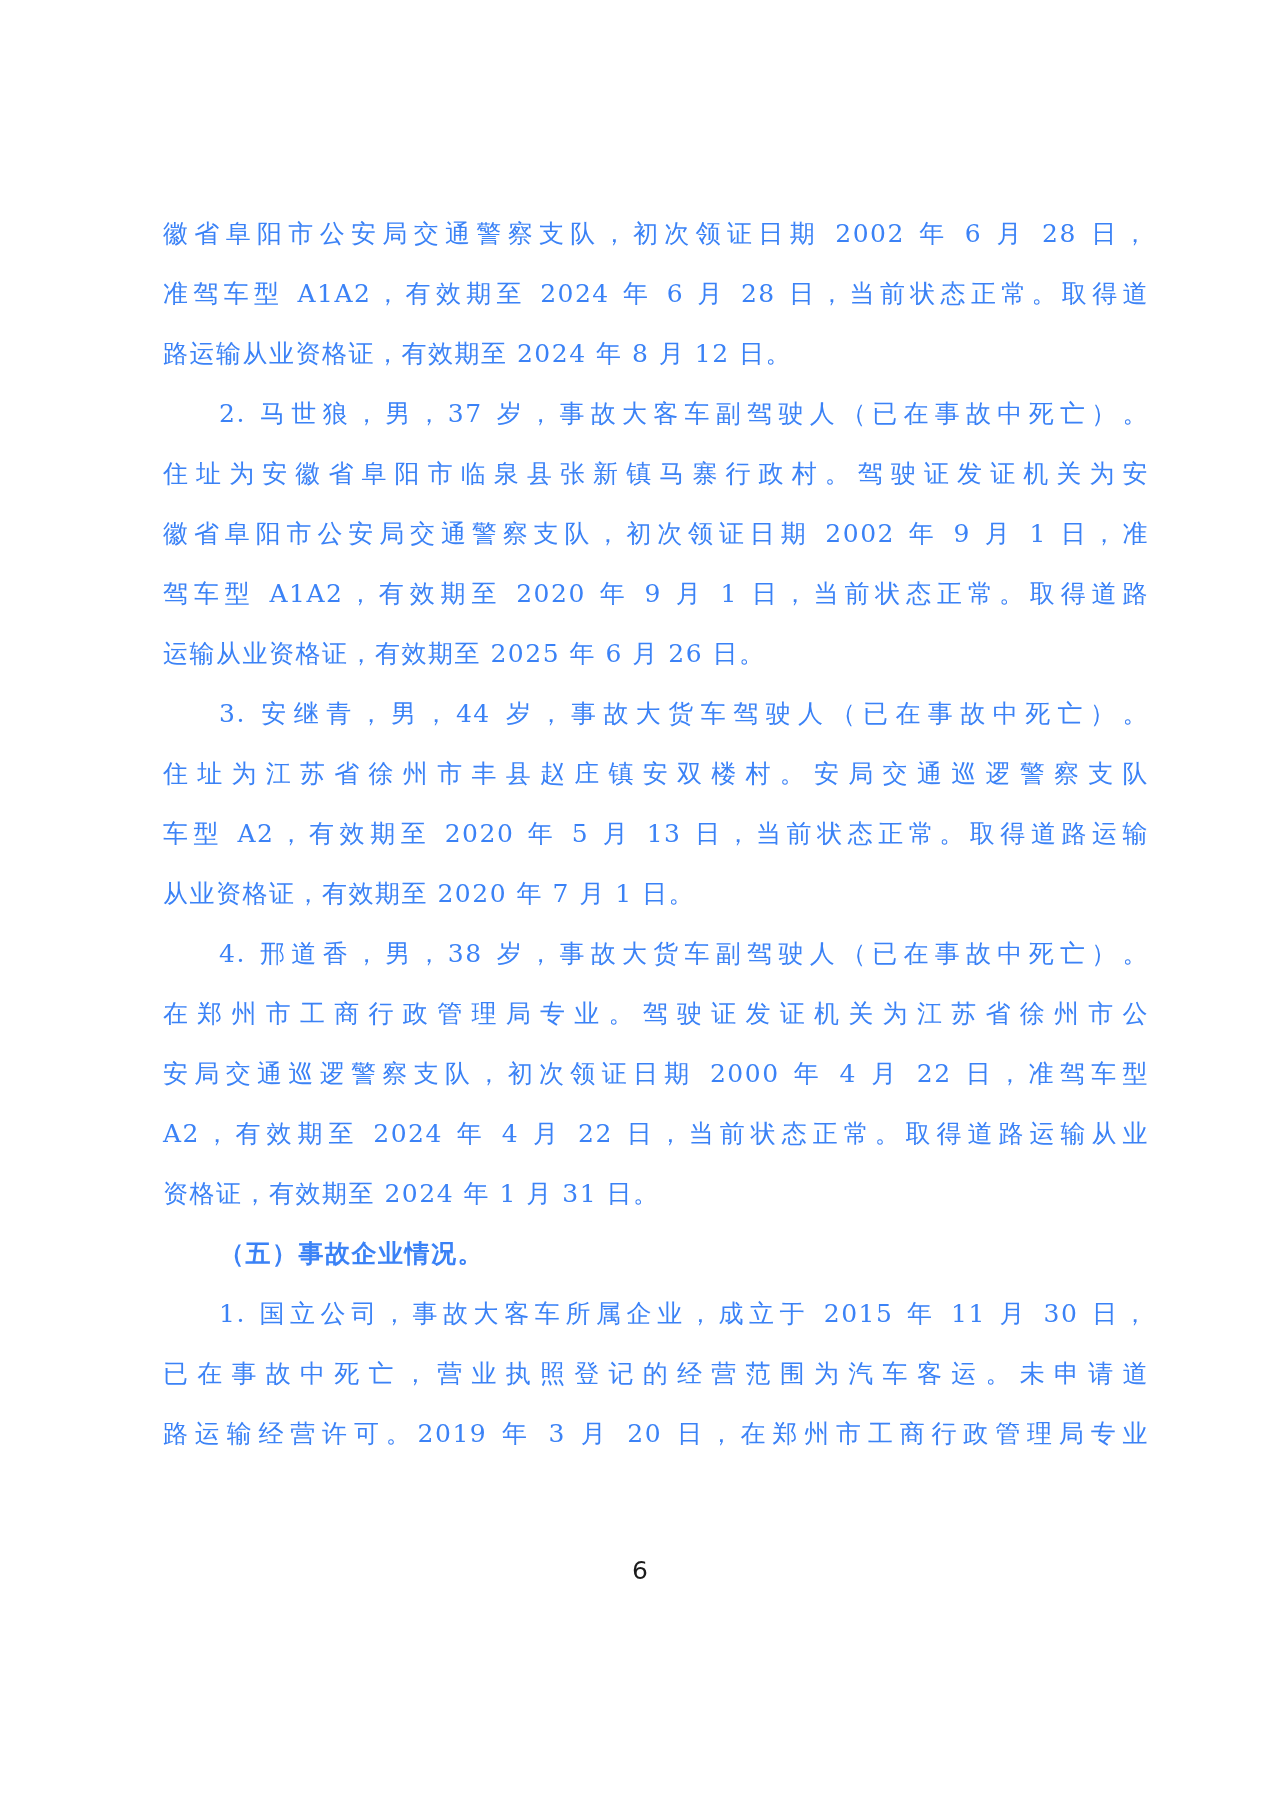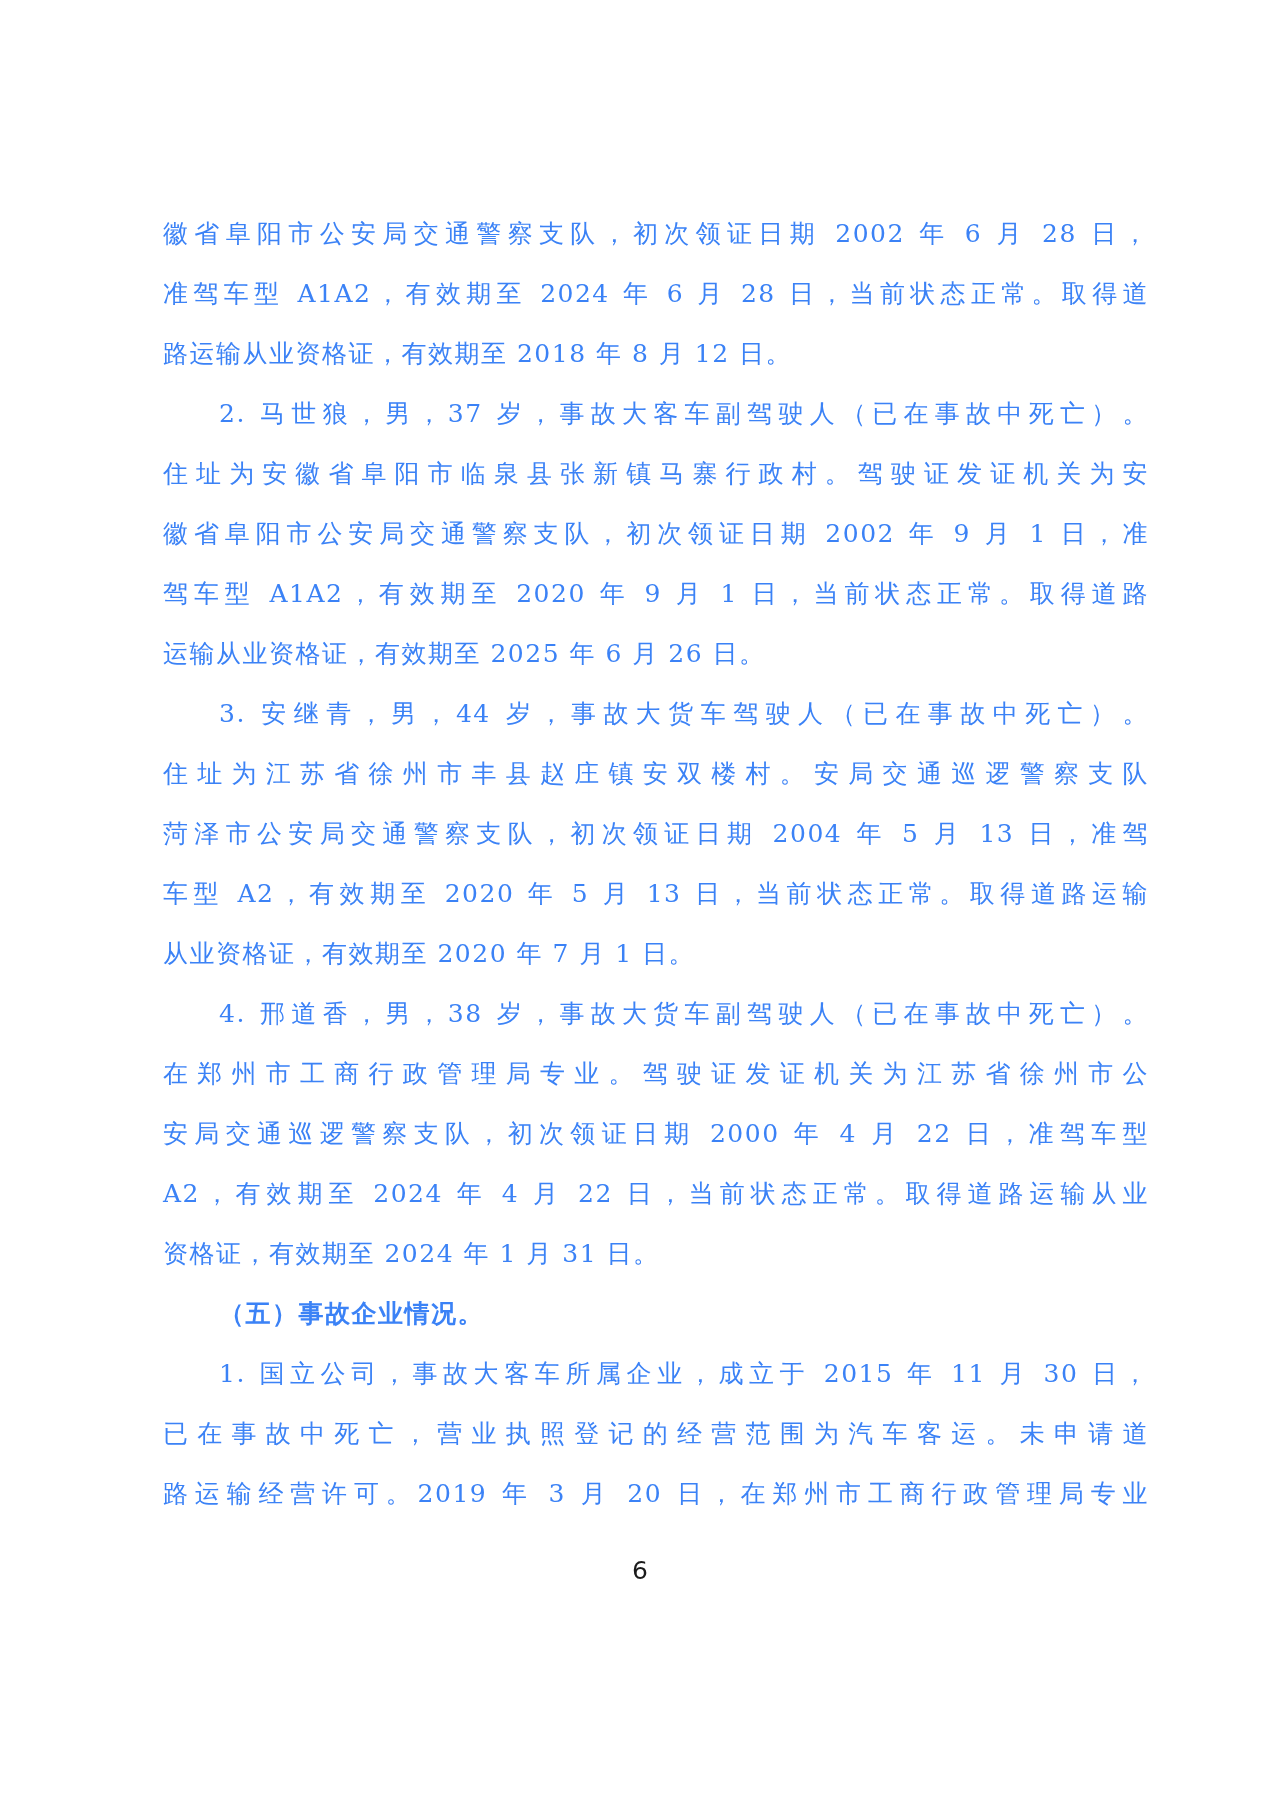--- a/index.html
+++ b/index.html
@@ -63,29 +63,28 @@
   }
 </style>
 </head>
 <body>
 
 <div class="page">
 
   <div class="textblock">
     <div class="line j">徽省阜阳市公安局交通警察支队，初次领证日期 2002 年 6 月 28 日，</div>
     <div class="line j">准驾车型 A1A2，有效期至 2024 年 6 月 28 日，当前状态正常。取得道</div>
-    <div class="line">路运输从业资格证，有效期至 2018 年 8 月 12 日。</div>
+    <div class="line">路运输从业资格证，有效期至 2024 年 8 月 12 日。</div>
     <div class="line j ind">2. 马世狼，男，37 岁，事故大客车副驾驶人（已在事故中死亡）。</div>
     <div class="line j">住址为安徽省阜阳市临泉县张新镇马寨行政村。驾驶证发证机关为安</div>
     <div class="line j">徽省阜阳市公安局交通警察支队，初次领证日期 2002 年 9 月 1 日，准</div>
     <div class="line j">驾车型 A1A2，有效期至 2020 年 9 月 1 日，当前状态正常。取得道路</div>
     <div class="line">运输从业资格证，有效期至 2025 年 6 月 26 日。</div>
     <div class="line j ind">3. 安继青，男，44 岁，事故大货车驾驶人（已在事故中死亡）。</div>
     <div class="line j">住址为江苏省徐州市丰县赵庄镇安双楼村。安局交通巡逻警察支队</div>
-    <div class="line j">菏泽市公安局交通警察支队，初次领证日期 2004 年 5 月 13 日，准驾</div>
     <div class="line j">车型 A2，有效期至 2020 年 5 月 13 日，当前状态正常。取得道路运输</div>
     <div class="line">从业资格证，有效期至 2020 年 7 月 1 日。</div>
     <div class="line j ind">4. 邢道香，男，38 岁，事故大货车副驾驶人（已在事故中死亡）。</div>
     <div class="line j">在郑州市工商行政管理局专业。驾驶证发证机关为江苏省徐州市公</div>
     <div class="line j">安局交通巡逻警察支队，初次领证日期 2000 年 4 月 22 日，准驾车型</div>
     <div class="line j">A2，有效期至 2024 年 4 月 22 日，当前状态正常。取得道路运输从业</div>
     <div class="line">资格证，有效期至 2024 年 1 月 31 日。</div>
     <div class="line ind bold">（五）事故企业情况。</div>
     <div class="line j ind">1. 国立公司，事故大客车所属企业，成立于 2015 年 11 月 30 日，</div>
     <div class="line j">已在事故中死亡，营业执照登记的经营范围为汽车客运。未申请道</div>

